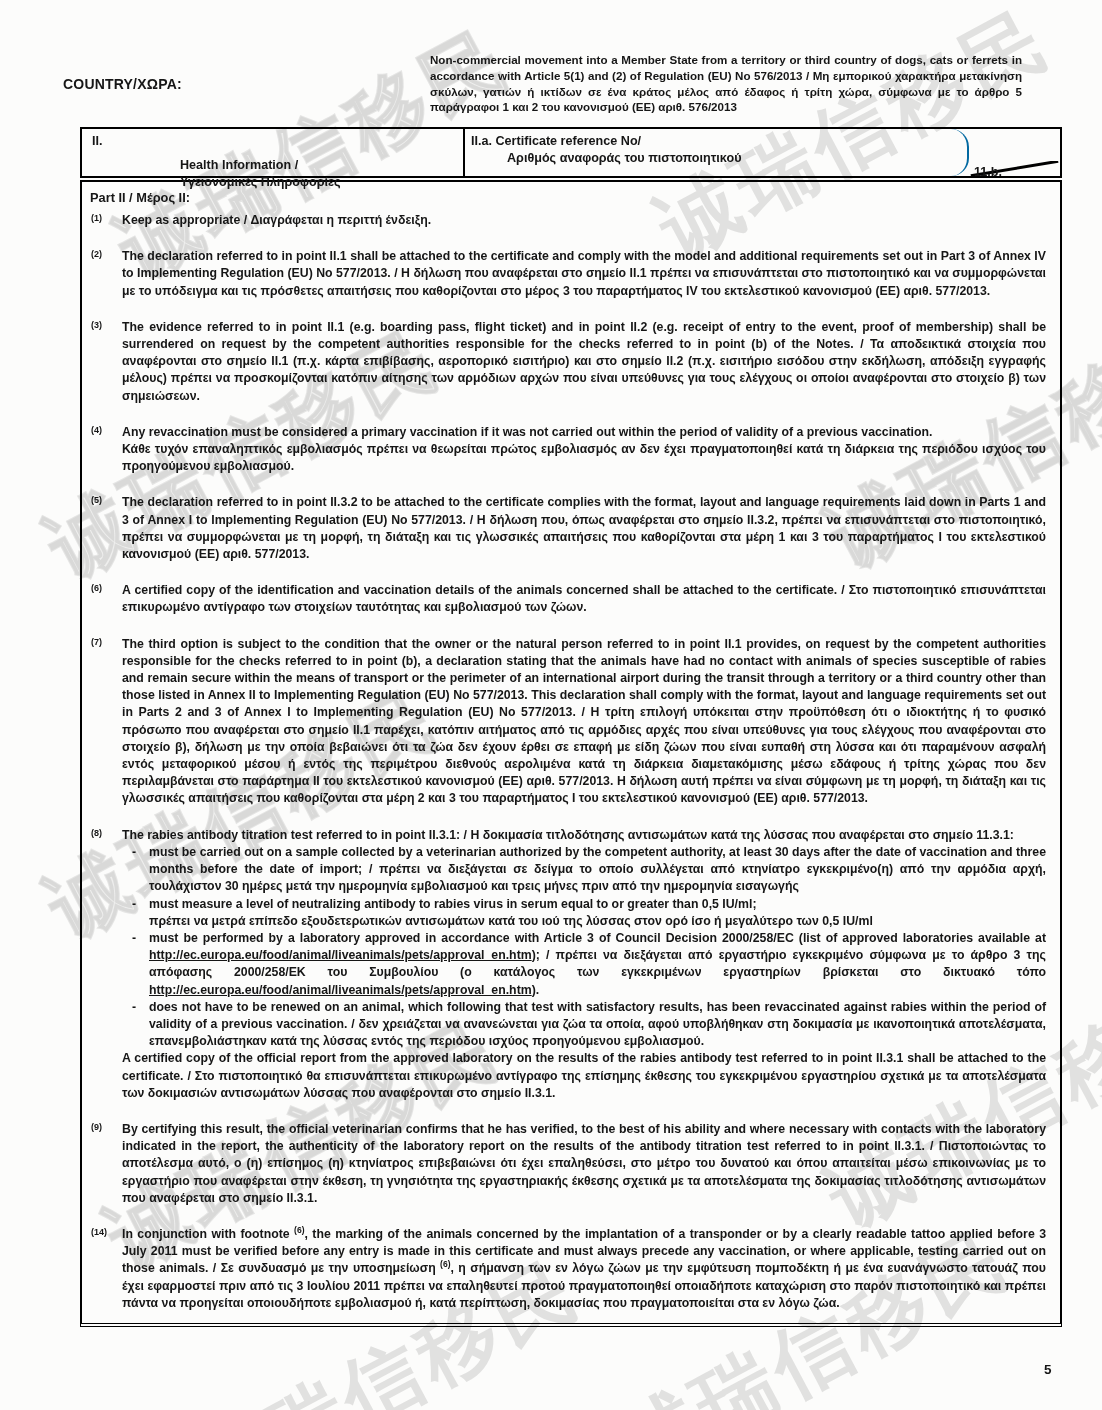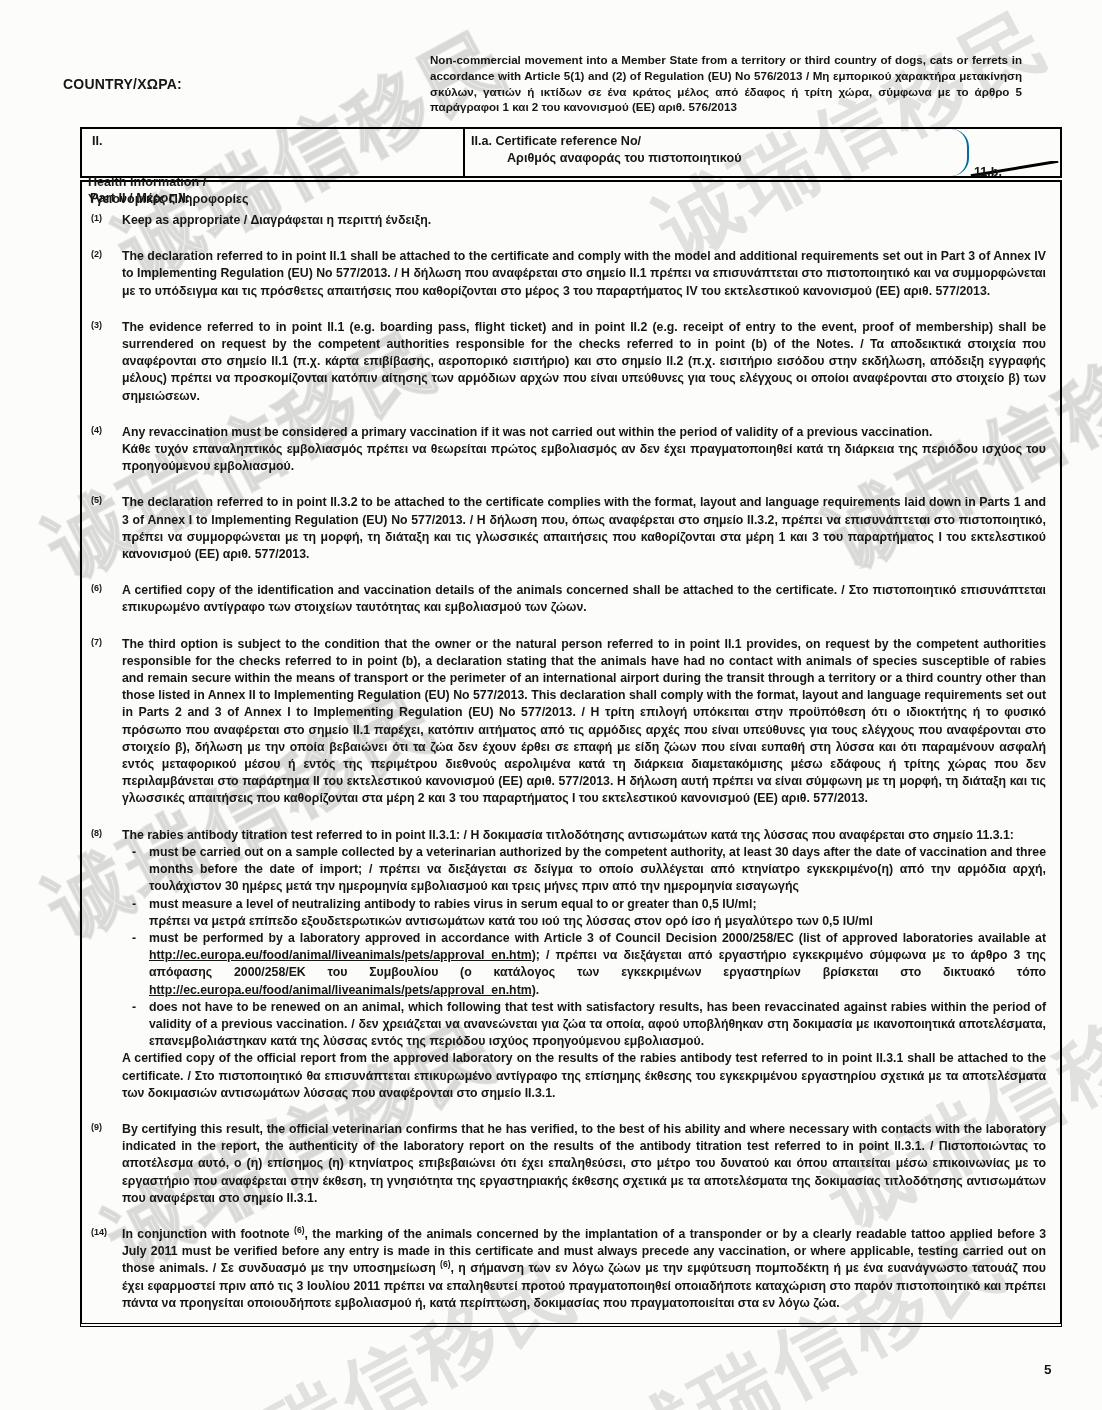--- a/index.html
+++ b/index.html
@@ -39,21 +39,21 @@
   }
   
   .cert-table {
     position: absolute; left: 80px; top: 127px; width: 982px;
     box-sizing: border-box;
   }
   .thead {
     display: flex; height: 51px; box-sizing: border-box;
     border: 2.5px solid #000;
   }
-  .th { box-sizing: border-box; font-size: 12.6px; line-height: 1.35; padding: 4px 6px; flex-direction: column; }
+  .th { box-sizing: border-box; font-size: 12.6px; line-height: 1.35; padding: 4px 6px; }
   .th-1 { width: 383px; border-right: 2px solid #000; display: flex; }
   .th-1 .roman { width: 88px; padding-left: 4px; }
   .th-2 { width: 504px; border-right: 2px solid #0369a1; border-radius: 18px; }
   .th-2 .l2 { padding-left: 36px; }
   .th-3 { width: 91px; position: relative; margin-top: 32px; }
   .th-3 .lbl { position: absolute; left: 5px; top: 3px; }
   .th-3 svg { position: absolute; inset: 0; width: 100%; height: 100%; }
   .tbody {
     box-sizing: border-box;
     margin-top: 2px;

